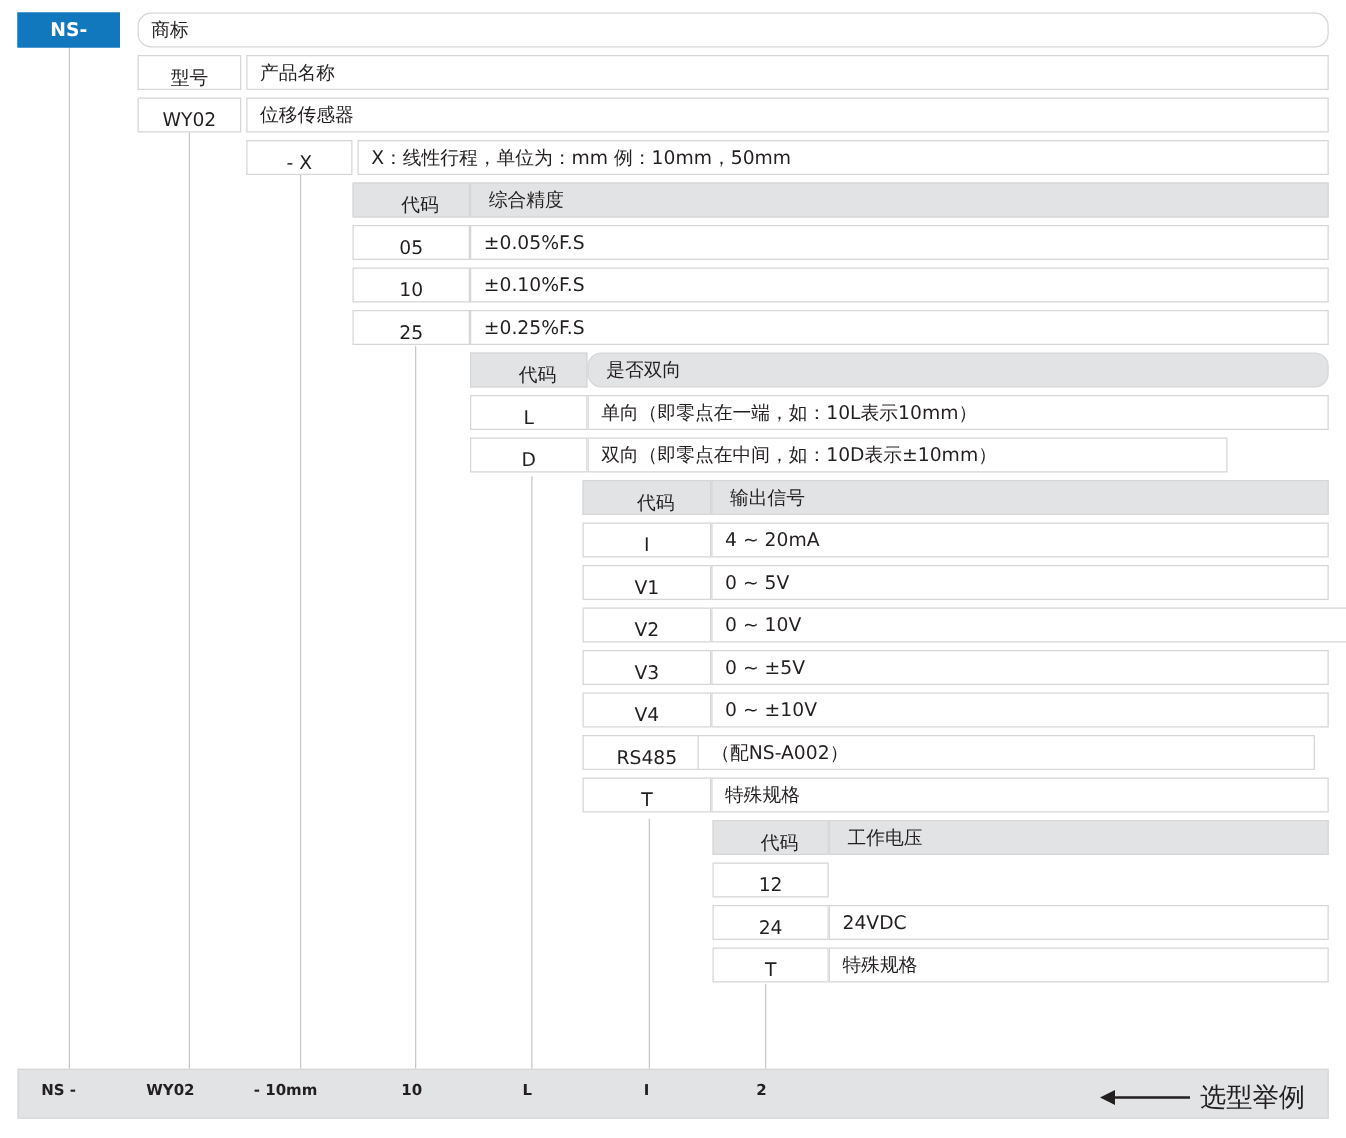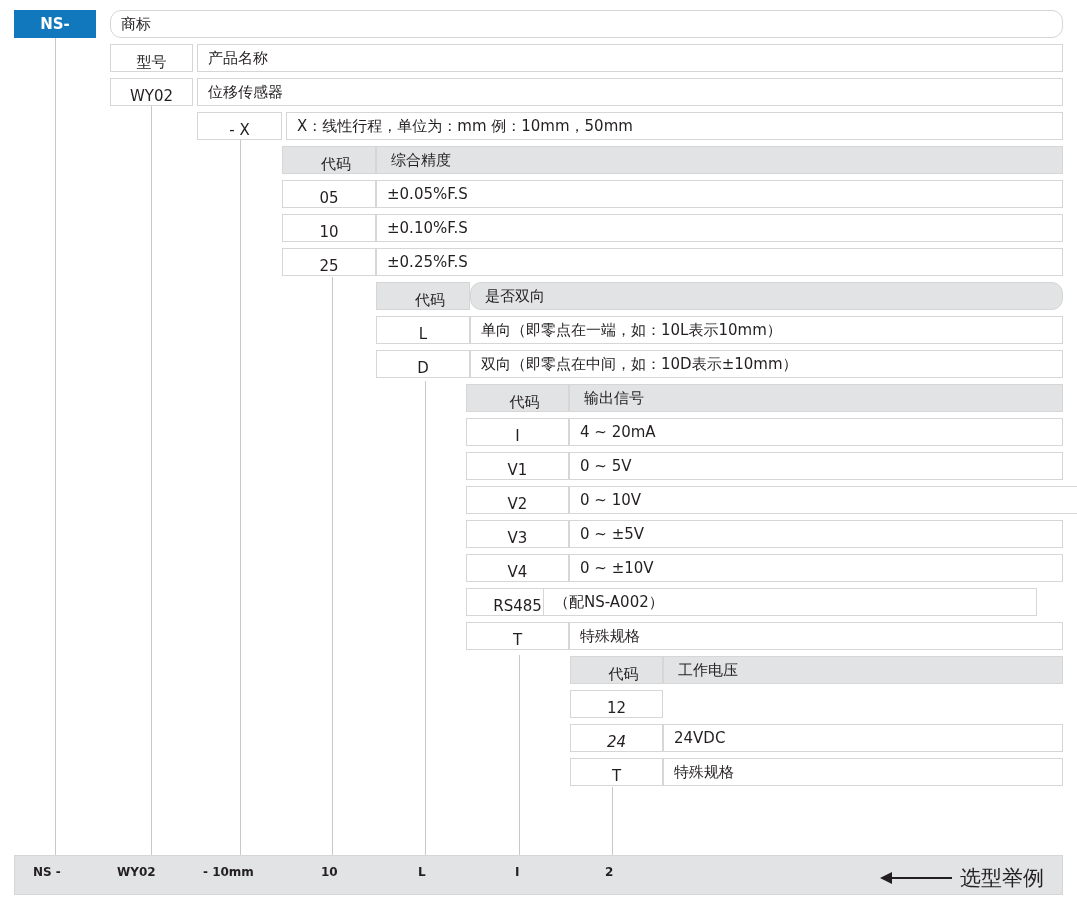--- a/index.html
+++ b/index.html
@@ -172,21 +172,21 @@
   </div>
   <div class="cell center" style="left:376px; top:316px; width:94px; height:28px;">
     <span>L</span>
   </div>
   <div class="cell left" style="left:470px; top:316px; width:593px; height:28px;">
     <span>单向（即零点在一端，如：10L表示10mm）</span>
   </div>
   <div class="cell center" style="left:376px; top:350px; width:94px; height:28px;">
     <span>D</span>
   </div>
-  <div class="cell left" style="left:470px; top:350px; width:593px; height:28px;">
+  <div class="cell left" style="left:470px; top:350px; width:512px; height:28px;">
     <span>双向（即零点在中间，如：10D表示±10mm）</span>
   </div>
 
   <div class="cell center shaded" style="left:466px; top:384px; width:103px; height:28px;">
     <span>代码</span>
   </div>
   <div class="cell left shaded" style="left:569px; top:384px; width:494px; height:28px;">
     <span>输出信号</span>
   </div>
 
@@ -221,21 +221,21 @@
   <div class="cell center" style="left:466px; top:554px; width:103px; height:28px;">
     <span>V4</span>
   </div>
   <div class="cell left" style="left:569px; top:554px; width:494px; height:28px;">
     <span>0 ~ ±10V</span>
   </div>
 
   <div class="cell center" style="left:466px; top:588px; width:103px; height:28px;">
     <span>RS485</span>
   </div>
-  <div class="cell left" style="left:543px; top:588px; width:494px; height:28px;">
+  <div class="cell left" style="left:558px; top:588px; width:494px; height:28px;">
     <span>（配NS-A002）</span>
   </div>
 
   <div class="cell center" style="left:466px; top:622px; width:103px; height:28px;">
     <span>T</span>
   </div>
   <div class="cell left" style="left:569px; top:622px; width:494px; height:28px;">
     <span>特殊规格</span>
   </div>
 
@@ -243,21 +243,21 @@
     <span>代码</span>
   </div>
   <div class="cell left shaded" style="left:663px; top:656px; width:400px; height:28px;">
     <span>工作电压</span>
   </div>
 
   <div class="cell center" style="left:570px; top:690px; width:93px; height:28px;">
     <span>12</span>
   </div>
 
-  <div class="cell center" style="left:570px; top:724px; width:93px; height:28px;font-style:italic;">
+  <div class="cell center" style="left:570px; top:724px; width:93px; height:28px;">
     <span>24</span>
   </div>
   <div class="cell left" style="left:663px; top:724px; width:400px; height:28px;">
     <span>24VDC</span>
   </div>
 
   <div class="cell center" style="left:570px; top:758px; width:93px; height:28px;">
     <span>T</span>
   </div>
   <div class="cell left" style="left:663px; top:758px; width:400px; height:28px;">

